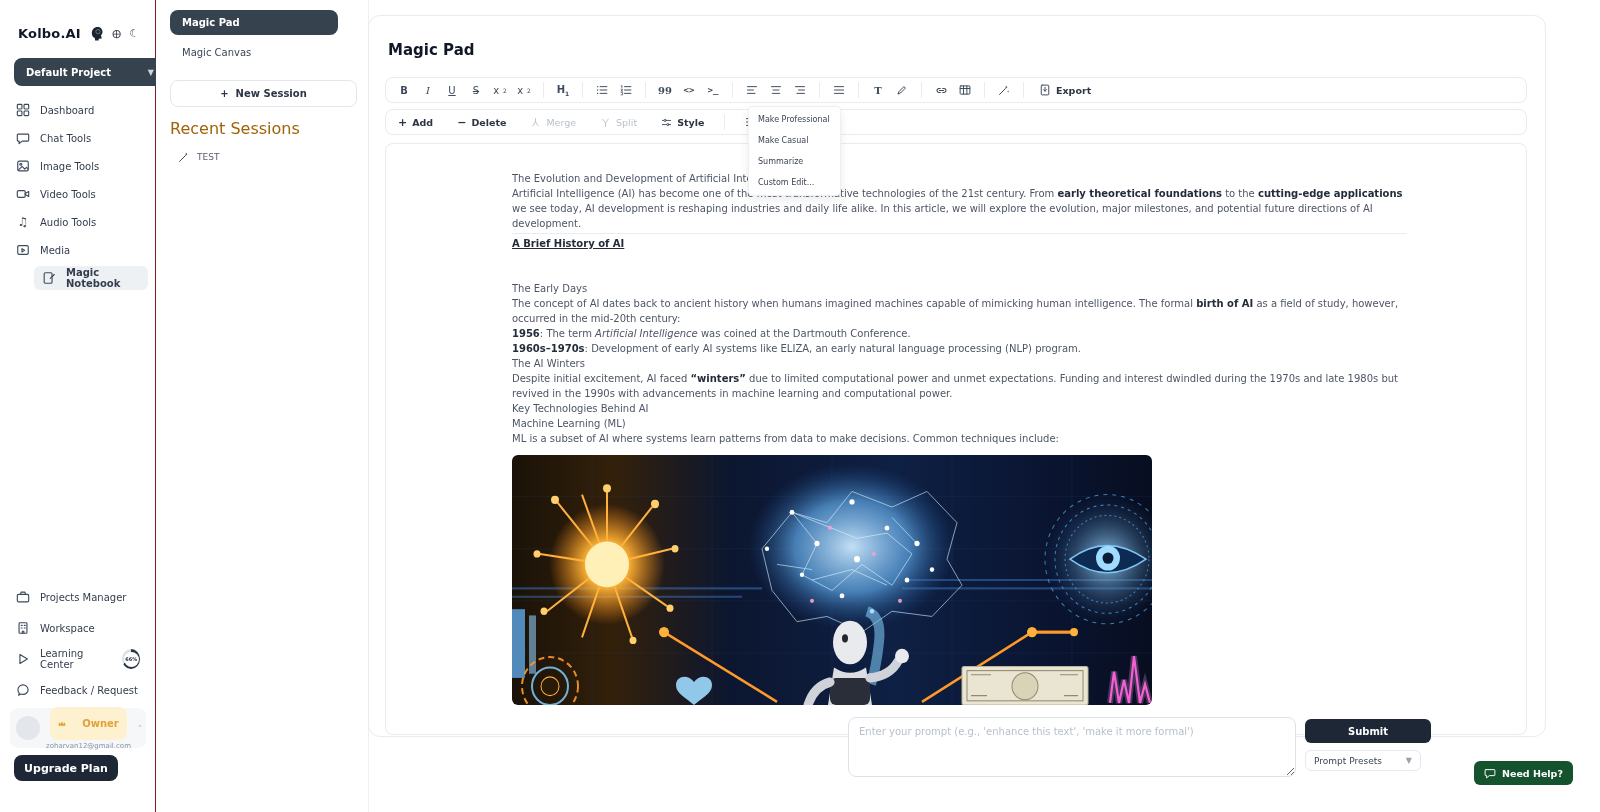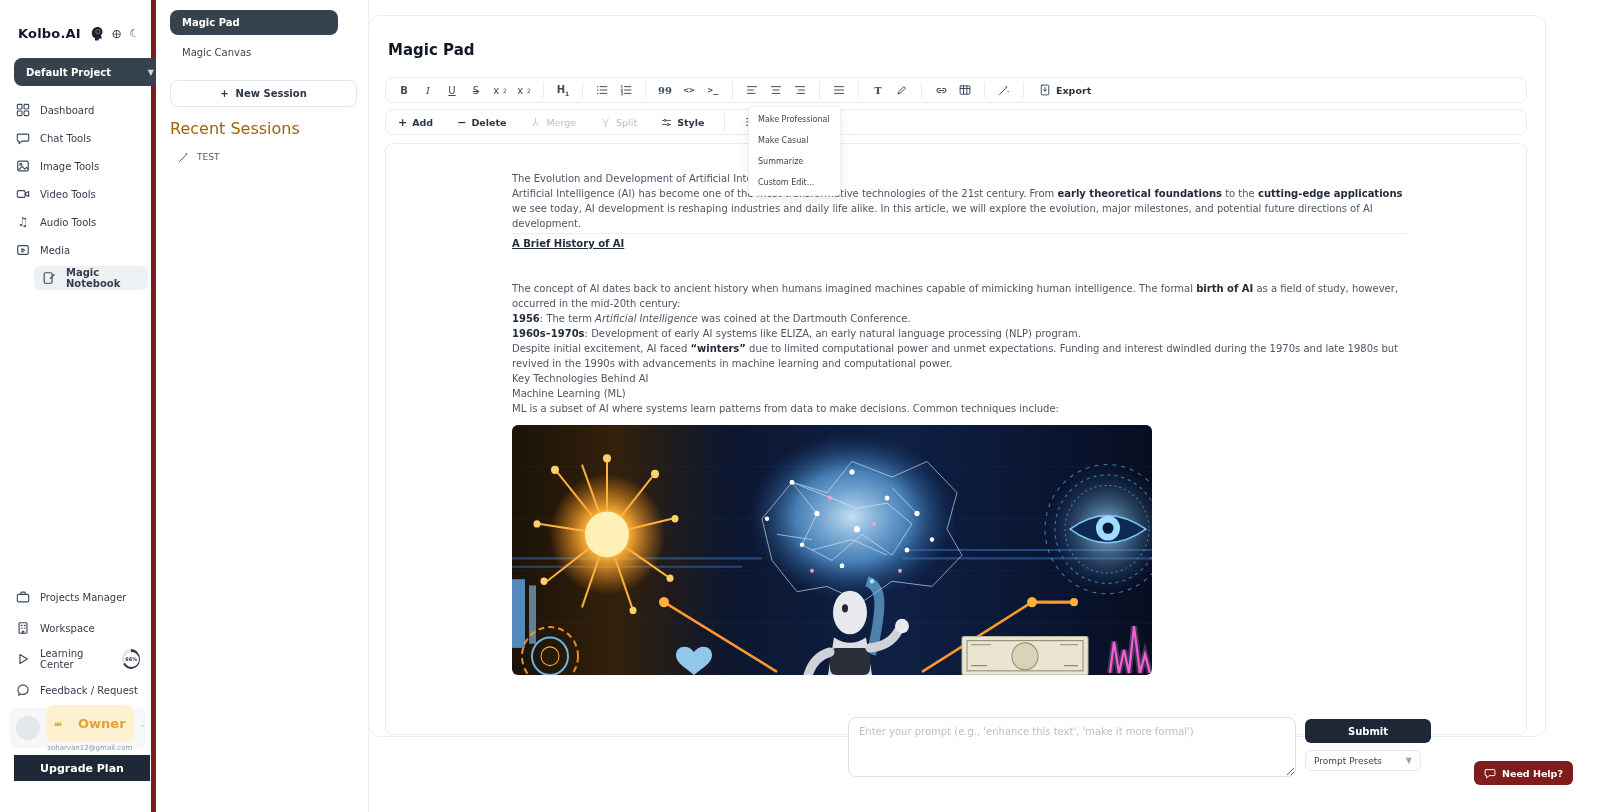--- a/index.html
+++ b/index.html
@@ -1,20 +1,20 @@
 <!DOCTYPE html>
 <html><head>
 <meta charset="utf-8">
 <style>
   * { margin:0; padding:0; box-sizing:border-box; }
   html,body { width:1600px; height:812px; overflow:hidden; background:#fff;
     font-family:"DejaVu Sans","Liberation Sans",sans-serif; color:#2c3543; }
 
   
-  .sidebar { position:absolute; left:0; top:0; width:156px; height:812px; background:#fff; border-right:5px solid #7f1d1d; }
+  .sidebar { position:absolute; left:0; top:0; width:156px; height:812px; background:#fff; border-right:1px solid #7f1d1d; }
   .logo-row { position:absolute; left:18px; top:22px; display:flex; align-items:center; gap:8px; }
   .logo-text { font-size:13px; font-weight:800; color:#101828; letter-spacing:.2px; }
   .top-ico { font-size:11px; color:#2c3543; cursor:pointer; }
   .proj-btn { position:absolute; left:14px; top:58px; width:152px; height:28px; background:#36434e; border-radius:8px;
     color:#fff; font-size:10px; font-weight:700; display:flex; align-items:center; justify-content:space-between; padding:0 12px; cursor:pointer; }
   .nav { position:absolute; left:8px; top:98px; width:140px; }
   .nav-item { display:flex; align-items:center; gap:10px; height:24px; padding:0 8px; margin-bottom:4px; border-radius:6px;
     font-size:10px; color:#333d4d; cursor:pointer; }
   .nav-item.active { background:#eef1f4; font-weight:600;margin-left:26px; }
   .nav-item svg, .nav-item .tglyph { flex:0 0 14px; }
@@ -22,25 +22,25 @@
   .nav2 { position:absolute; left:8px; top:584px; width:140px; }
   .nav2 .nav-item { height:26px; margin-bottom:5px; }
   .prog { width:20px; height:20px; border-radius:50%; background:conic-gradient(#2b3647 0 66%, #dde2e9 66% 100%);
     display:flex; align-items:center; justify-content:center; margin-left:2px; }
   .prog b { width:15px; height:15px; border-radius:50%; background:#fff; font-size:5px; font-weight:700; color:#2b3647;
     display:flex; align-items:center; justify-content:center; }
   .profile { position:absolute; left:10px; top:708px; width:136px; height:40px; background:#f5f7f9; border-radius:8px;
     display:flex; align-items:center; padding:0 6px; gap:6px; cursor:pointer; }
   .avatar { width:24px; height:24px; border-radius:50%; background:#e3e7ec; flex:0 0 24px; }
   .prof-col { display:flex; flex-direction:column; align-items:center; flex:1; }
-  .owner-badge { background:#fdf1cf; color:#e0a23a; font-size:13px; font-weight:700; border-radius:8px; padding:11px 8px;
+  .owner-badge { background:#fdf1cf; color:#e0a23a; font-size:10px; font-weight:700; border-radius:8px; padding:11px 8px;
     display:flex; align-items:center; gap:16px; }
   .email { font-size:7px; color:#8a93a2; margin-top:2px; }
-  .upgrade-btn { position:absolute; left:14px; top:755px; width:136px; height:26px; background:#1d2736; color:#fff;
-    border:none; border-radius:0; font-size:11px; font-weight:700; cursor:pointer; font-family:inherit; }
+  .upgrade-btn { position:absolute; left:14px; top:755px; width:104px; height:26px; background:#1d2736; color:#fff;
+    border:none; border-radius:8px; font-size:11px; font-weight:700; cursor:pointer; font-family:inherit; }
 
   
   .panel { position:absolute; left:156px; top:0; width:213px; height:812px; background:#fff; border-right:1px solid #eceff3; }
   .pill { position:absolute; left:14px; top:10px; width:168px; height:25px; background:#36434e; border-radius:8px;
     color:#fff; font-size:10px; font-weight:700; display:flex; align-items:center; padding:0 12px; cursor:pointer; }
   .canvas-link { position:absolute; left:26px; top:47px; font-size:10px; color:#3c4656; cursor:pointer; }
   .new-session { position:absolute; left:14px; top:80px; width:187px; height:27px; background:#fff; border:1px solid #e3e7ec;
     border-radius:8px; font-size:10px; font-weight:600; color:#2c3543; cursor:pointer; font-family:inherit; }
   .recent-h { position:absolute; left:14px; top:119px; font-size:16px; font-weight:400; color:#a16207; }
   .session-row { position:absolute; left:22px; top:151px; display:flex; align-items:center; gap:7px; font-size:9px; color:#59616e; cursor:pointer; }
@@ -80,21 +80,21 @@
   .prompt-area { position:absolute; left:848px; top:717px; width:448px; height:60px; border:1px solid #dde2e8; border-radius:8px;
     background:#fff; z-index:40; font-family:inherit; font-size:10px; color:#334; padding:8px 10px; resize:both; }
   .prompt-area::placeholder { color:#b9c0cb; }
   .submit-btn { position:absolute; left:1305px; top:719px; width:126px; height:24px; background:#1d2736; color:#fff; border:none;
     border-radius:6px; font-size:10px; font-weight:700; cursor:pointer; z-index:40; font-family:inherit; }
   .presets { position:absolute; left:1305px; top:750px; width:116px; height:21px; border:1px solid #e6e9ee; border-radius:6px;
     background:#fff; display:flex; align-items:center; justify-content:space-between; padding:0 8px; font-size:9px; color:#3a4454;
     cursor:pointer; z-index:40; }
   .presets .chev { color:#9aa2af; font-size:8px; }
 
-  .help-btn { position:absolute; left:1474px; top:761px; height:24px; padding:0 10px; background:#7f1d1d; color:#fff; border:none;
+  .help-btn { position:absolute; left:1474px; top:761px; height:24px; padding:0 10px; background:#14532d; color:#fff; border:none;
     border-radius:6px; font-size:9.5px; font-weight:700; display:flex; align-items:center; gap:6px; cursor:pointer; z-index:50; font-family:inherit; }
 
   .chev-w { font-size:8px; color:#cfd5dd; }
   svg.ic { stroke:#3e4a5b; fill:none; stroke-width:1.3; stroke-linecap:round; stroke-linejoin:round; }
   svg.ic.dis { stroke:#b9c0ca; }
 </style>
 </head>
 <body>
 
 <div class="sidebar">
@@ -392,23 +392,25 @@
 
 <div class="editor">
   <div class="doc">
     <div id="paragraphs">
         <p><span class="">The Evolution and Development of Artificial Intelligence</span></p>
         <p><span class="">Artificial Intelligence (AI) has become one of the most transformative technologies of the 21st century. From </span><span class="b ">early theoretical foundations</span><span class=""> to the </span><span class="b ">cutting-edge applications</span><span class=""> we see today, AI development is reshaping industries and daily life alike. In this article, we will explore the evolution, major milestones, and potential future directions of AI development.</span></p>
         <hr>
         <p><span class="b u">A Brief History of AI</span></p>
         <p>&nbsp;</p>
         <p>&nbsp;</p>
+        <p><span class="">The Early Days</span></p>
         <p><span class="">The concept of AI dates back to ancient history when humans imagined machines capable of mimicking human intelligence. The formal </span><span class="b ">birth of AI</span><span class=""> as a field of study, however, occurred in the mid-20th century:</span></p>
         <p><span class="b ">1956</span><span class="">: The term </span><span class="i ">Artificial Intelligence</span><span class=""> was coined at the Dartmouth Conference.</span></p>
         <p><span class="b ">1960s–1970s</span><span class="">: Development of early AI systems like ELIZA, an early natural language processing (NLP) program.</span></p>
+        <p><span class="">The AI Winters</span></p>
         <p><span class="">Despite initial excitement, AI faced </span><span class="b ">“winters”</span><span class=""> due to limited computational power and unmet expectations. Funding and interest dwindled during the 1970s and late 1980s but revived in the 1990s with advancements in machine learning and computational power.</span></p>
         <p><span class="">Key Technologies Behind AI</span></p>
         <p><span class="">Machine Learning (ML)</span></p>
         <p><span class="">ML is a subset of AI where systems learn patterns from data to make decisions. Common techniques include:</span></p>
       </div>
     <svg class="doc-img" viewBox="0 0 640 240" preserveAspectRatio="none" aria-label="ai-collage-brain-robot-eye">
       <defs>
         <linearGradient id="bgg" x1="0" y1="0" x2="1" y2="0">
           <stop offset="0" stop-color="#1a1208"></stop>
             <stop offset=".16" stop-color="#33200a"></stop>

